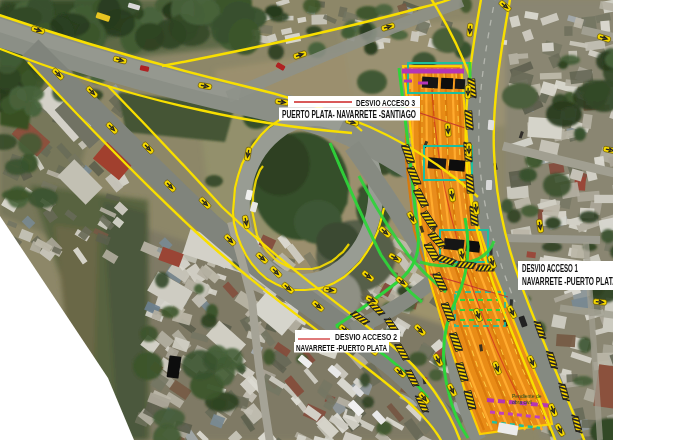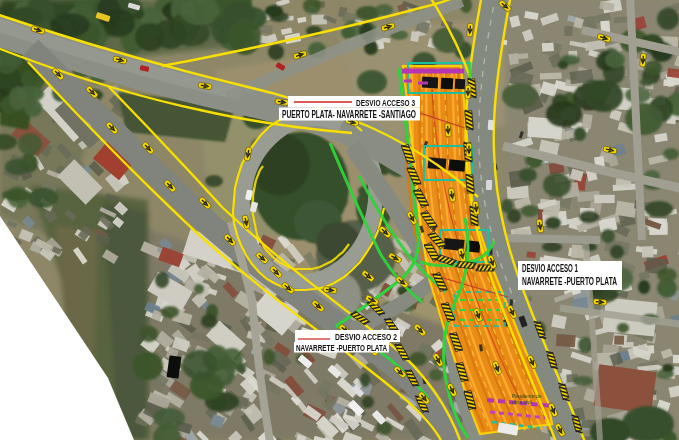--- a/index.html
+++ b/index.html
@@ -1,16 +1,16 @@
 <!DOCTYPE html>
 <html><head>
 <meta charset="utf-8">
 <style>
 html,body{margin:0;padding:0;background:#fff;}
-#wrap{width:679px;height:440px;overflow:hidden;position:relative;}
+#wrap{width:613px;height:440px;overflow:hidden;position:relative;}
 text{font-family:"Liberation Sans", sans-serif;}
 </style>
 </head>
 <body>
 
 <div id="wrap">
 <svg width="679" height="440" viewBox="0 0 679 440" xmlns="http://www.w3.org/2000/svg" font-family="Liberation Sans, sans-serif">
 <defs>
 <filter id="soft" x="-20%" y="-20%" width="140%" height="140%">
           <feGaussianBlur stdDeviation="2.5"></feGaussianBlur>

